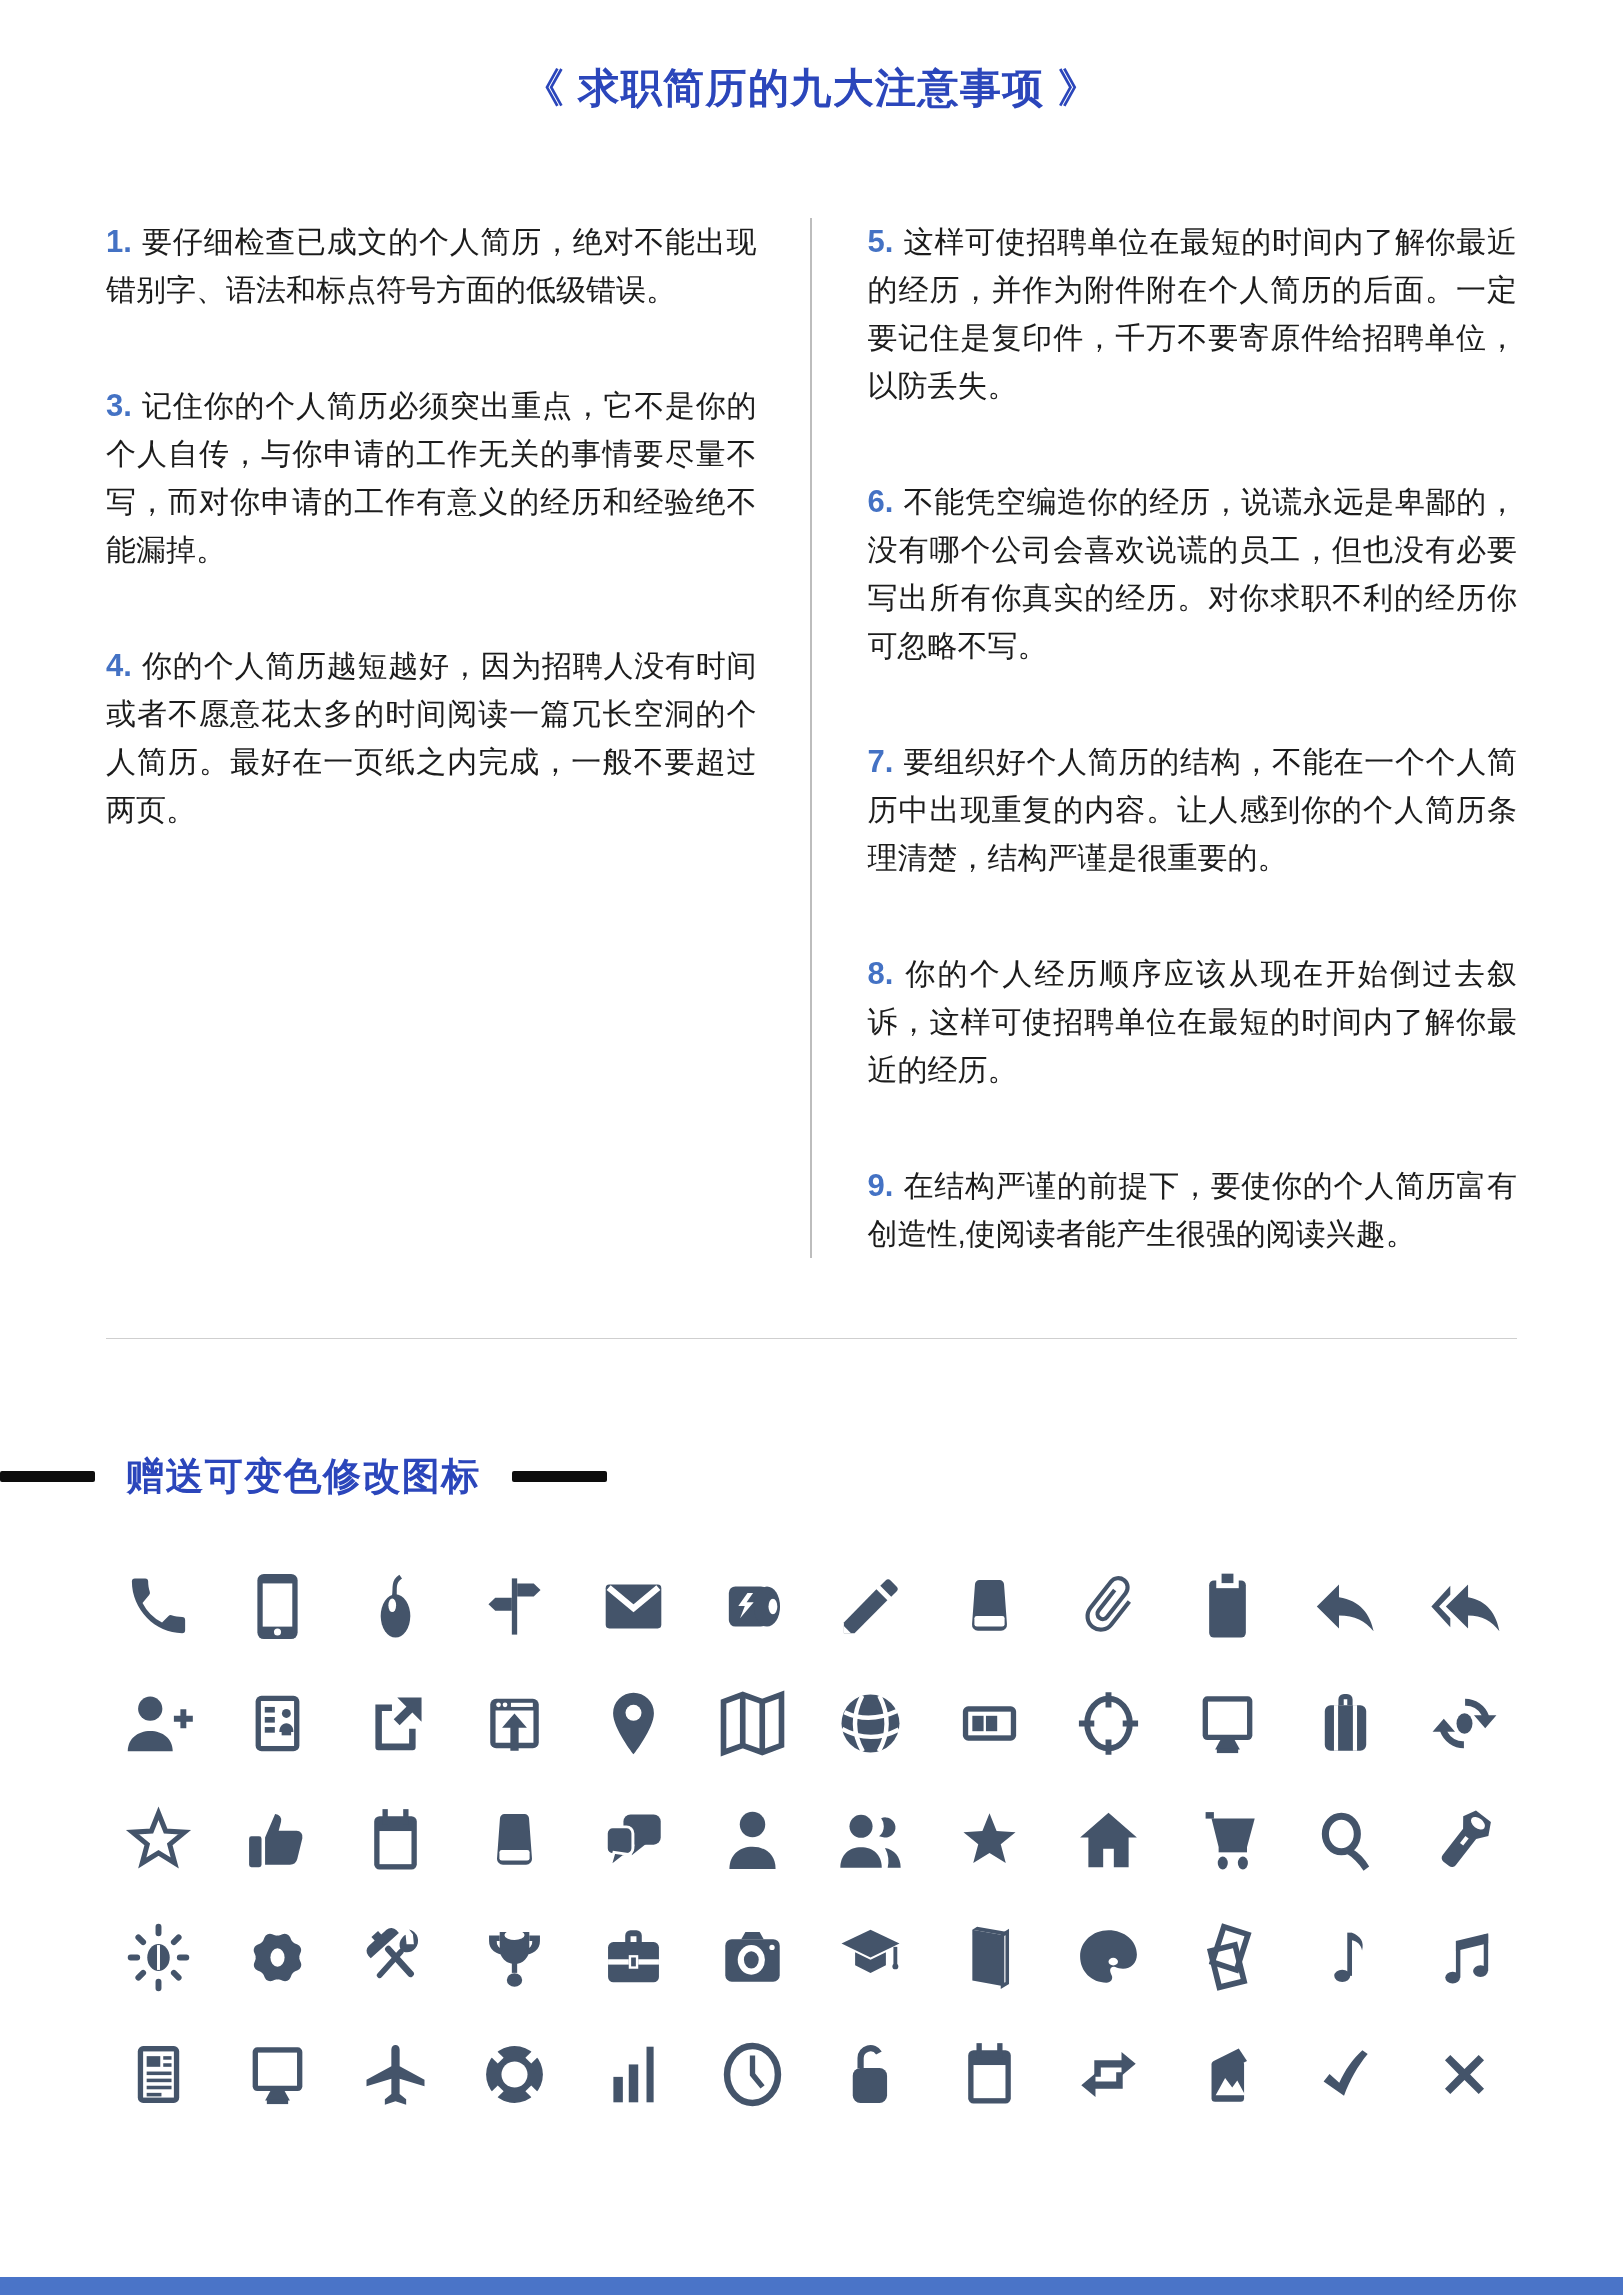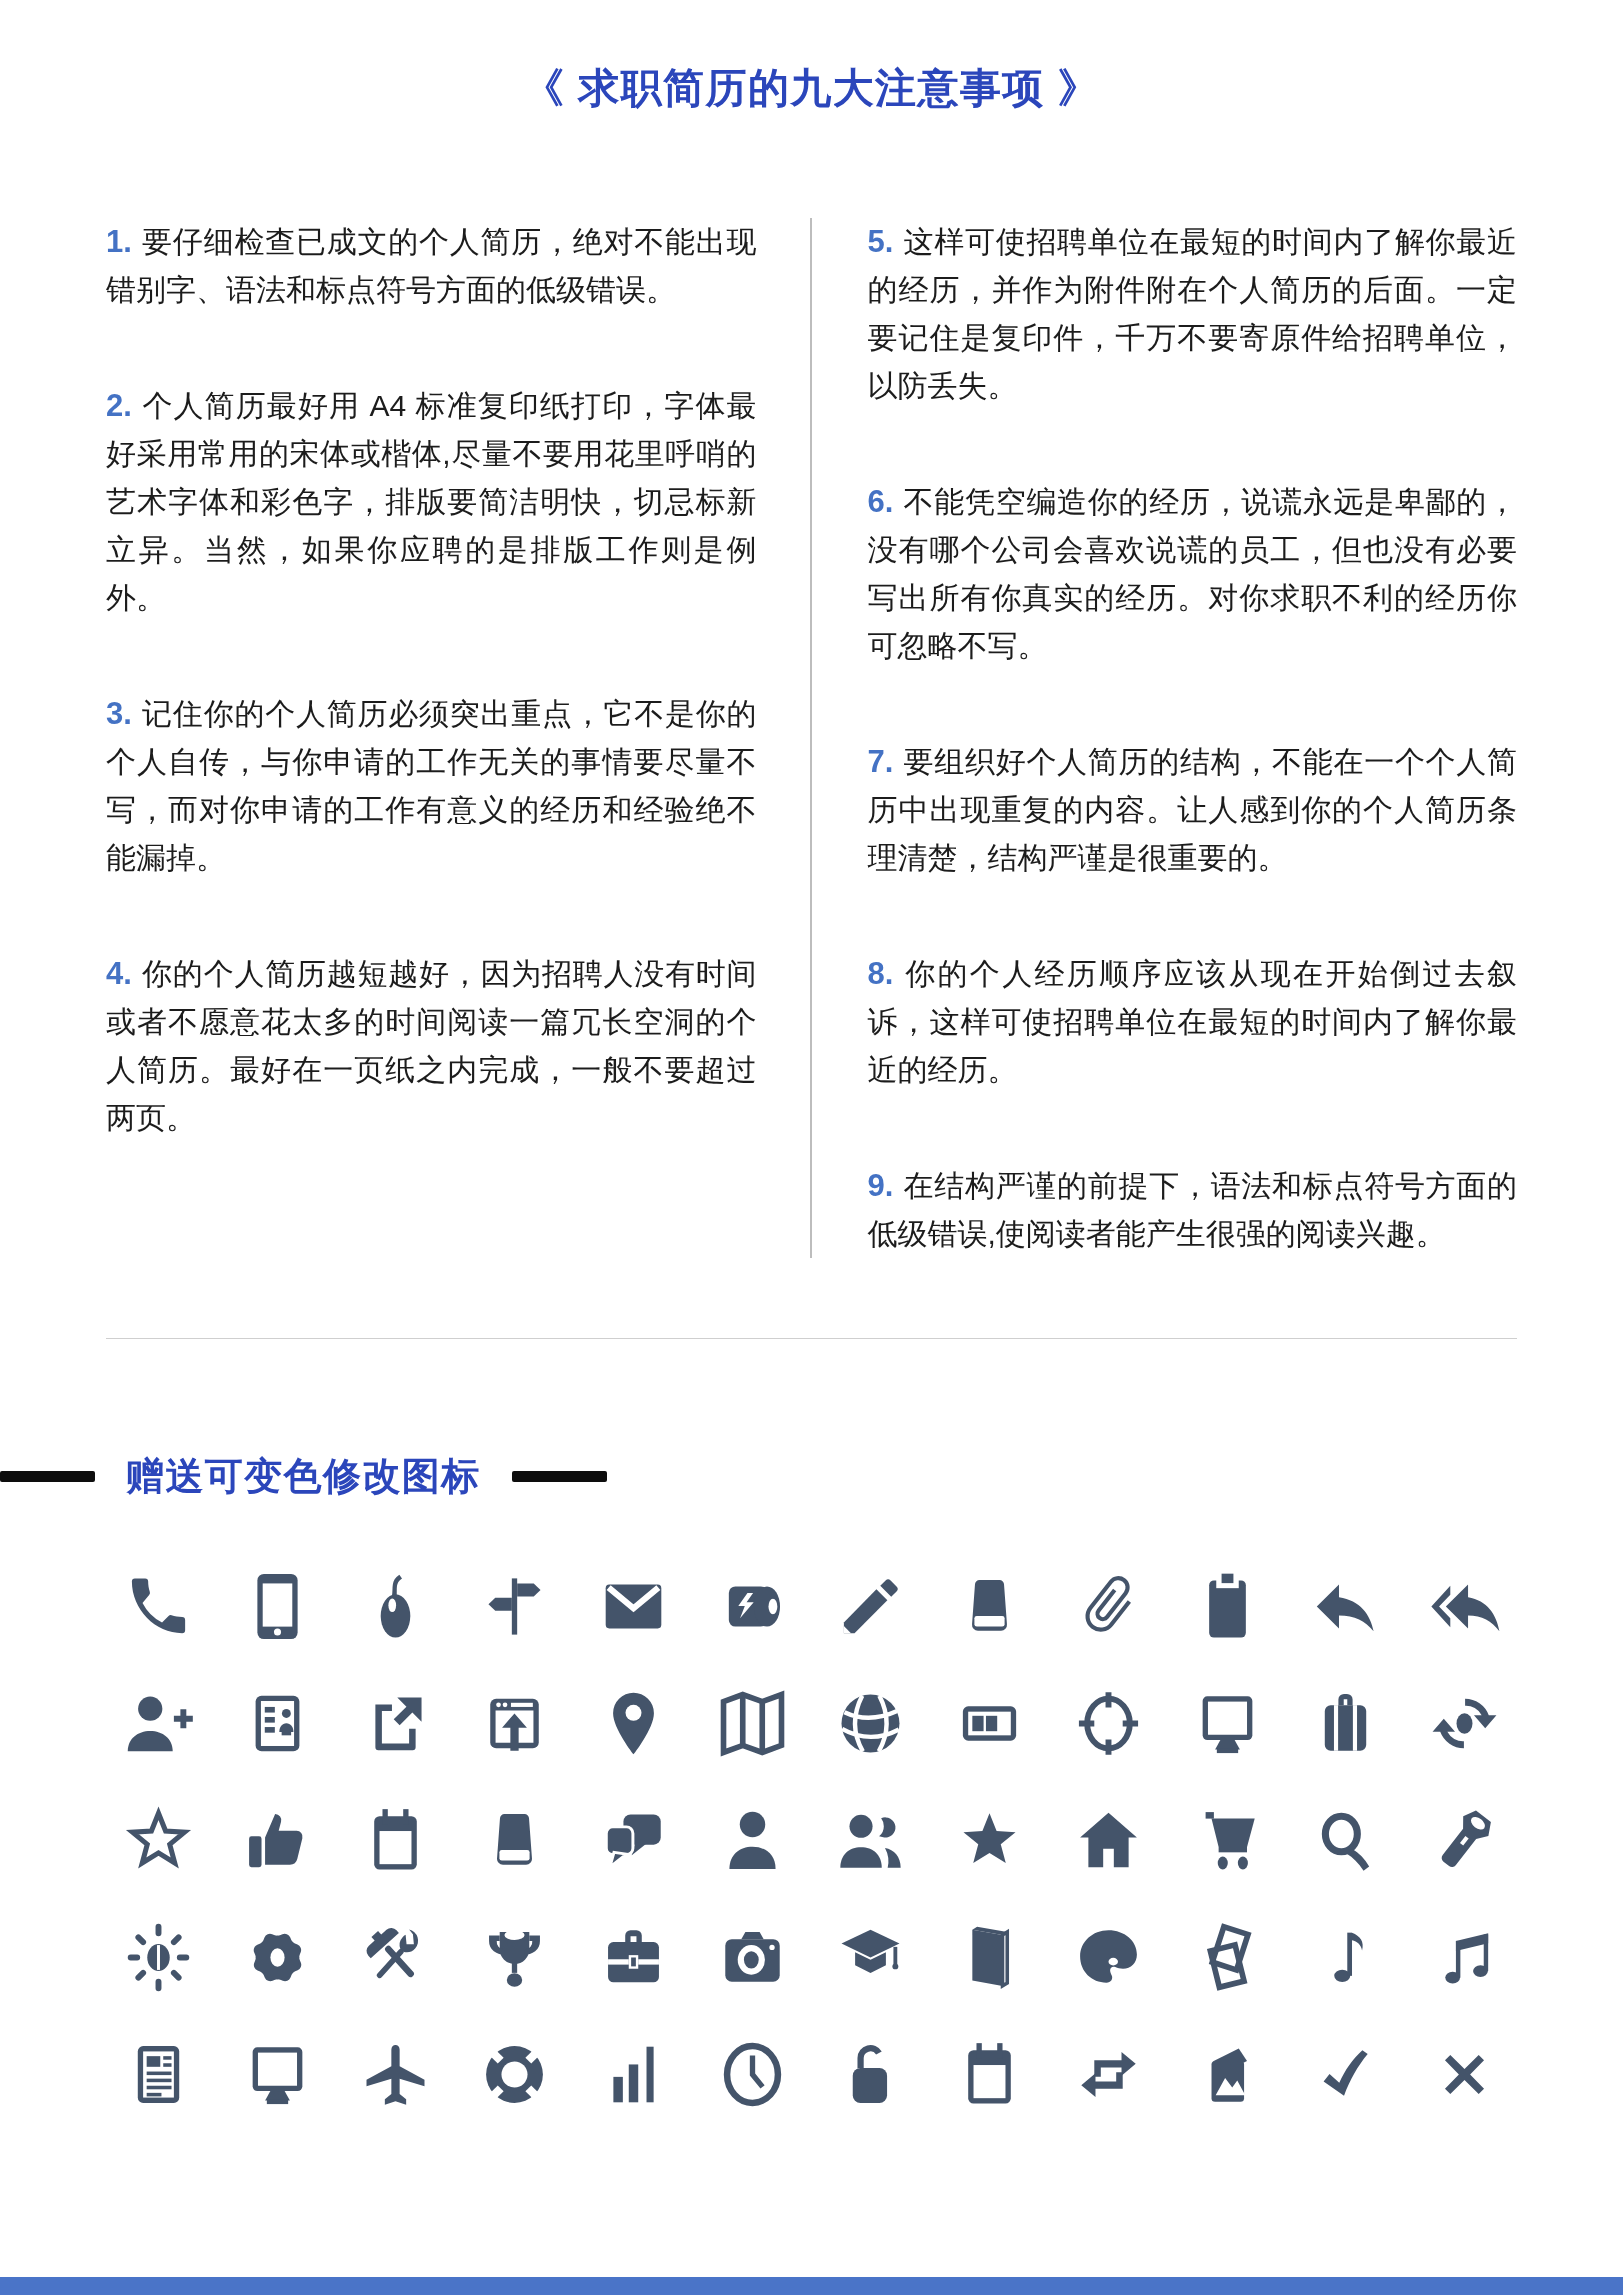--- a/index.html
+++ b/index.html
@@ -43,30 +43,29 @@
   .footer-bar{position:absolute;left:0;bottom:0;width:100%;height:17.7px;background:var(--footer-blue);}
 </style>
 </head>
 <body>
 
 <h1 class="page-title">《 求职简历的九大注意事项 》</h1>
 
 <div class="columns">
   <div class="col col-left">
     <p class="tip"><span class="tip-num">1.</span><span>要仔细检查已成文的个人简历，绝对不能出现错别字、语法和标点符号方面的低级错误。</span></p>
-    <p class="tip"><span class="tip-num">2.</span><span>个人简历最好用 A4 标准复印纸打印，字体最好采用常用的宋体或楷体,尽量不要用花里呼哨的艺术字体和彩色字，排版要简洁明快，切忌标新立异。当然，如果你应聘的是排版工作则是例外。</span></p>
     <p class="tip"><span class="tip-num">3.</span><span>记住你的个人简历必须突出重点，它不是你的个人自传，与你申请的工作无关的事情要尽量不写，而对你申请的工作有意义的经历和经验绝不能漏掉。</span></p>
     <p class="tip"><span class="tip-num">4.</span><span>你的个人简历越短越好，因为招聘人没有时间或者不愿意花太多的时间阅读一篇冗长空洞的个人简历。最好在一页纸之内完成，一般不要超过两页。</span></p>
   </div>
   <div class="col col-right">
     <p class="tip"><span class="tip-num">5.</span><span>这样可使招聘单位在最短的时间内了解你最近的经历，并作为附件附在个人简历的后面。一定要记住是复印件，千万不要寄原件给招聘单位，以防丢失。</span></p>
     <p class="tip"><span class="tip-num">6.</span><span>不能凭空编造你的经历，说谎永远是卑鄙的，没有哪个公司会喜欢说谎的员工，但也没有必要写出所有你真实的经历。对你求职不利的经历你可忽略不写。</span></p>
     <p class="tip"><span class="tip-num">7.</span><span>要组织好个人简历的结构，不能在一个个人简历中出现重复的内容。让人感到你的个人简历条理清楚，结构严谨是很重要的。</span></p>
     <p class="tip"><span class="tip-num">8.</span><span>你的个人经历顺序应该从现在开始倒过去叙诉，这样可使招聘单位在最短的时间内了解你最近的经历。</span></p>
-    <p class="tip"><span class="tip-num">9.</span><span>在结构严谨的前提下，语法和标点符号方面的低级错误,使阅读者能产生很强的阅读兴趣。</span></p>
+    <p class="tip"><span class="tip-num">9.</span><span>在结构严谨的前提下，要使你的个人简历富有创造性,使阅读者能产生很强的阅读兴趣。</span></p>
   </div>
 </div>
 
 <hr class="section-divider">
 
 <div class="icons-header">
   <span class="dash"></span>
   <span class="icons-title">赠送可变色修改图标</span>
   <span class="dash"></span>
 </div>

